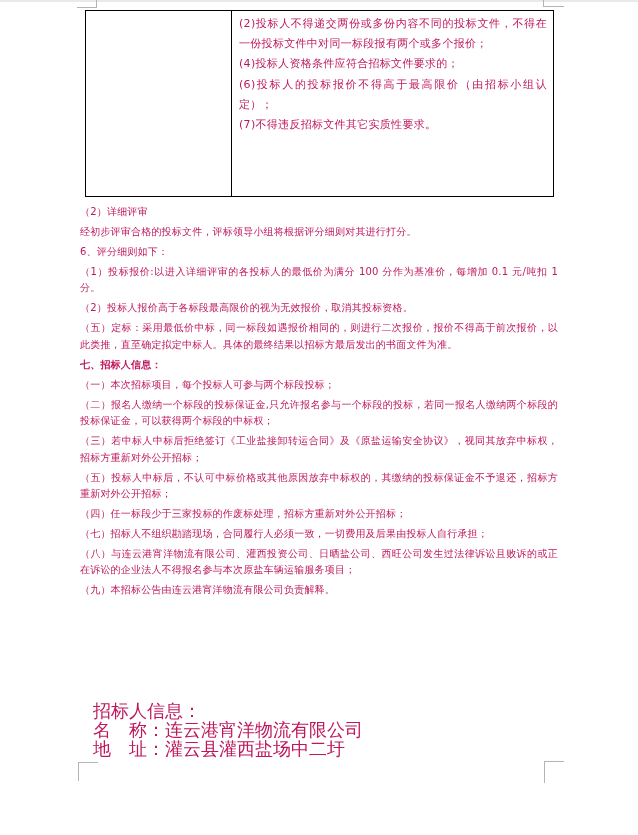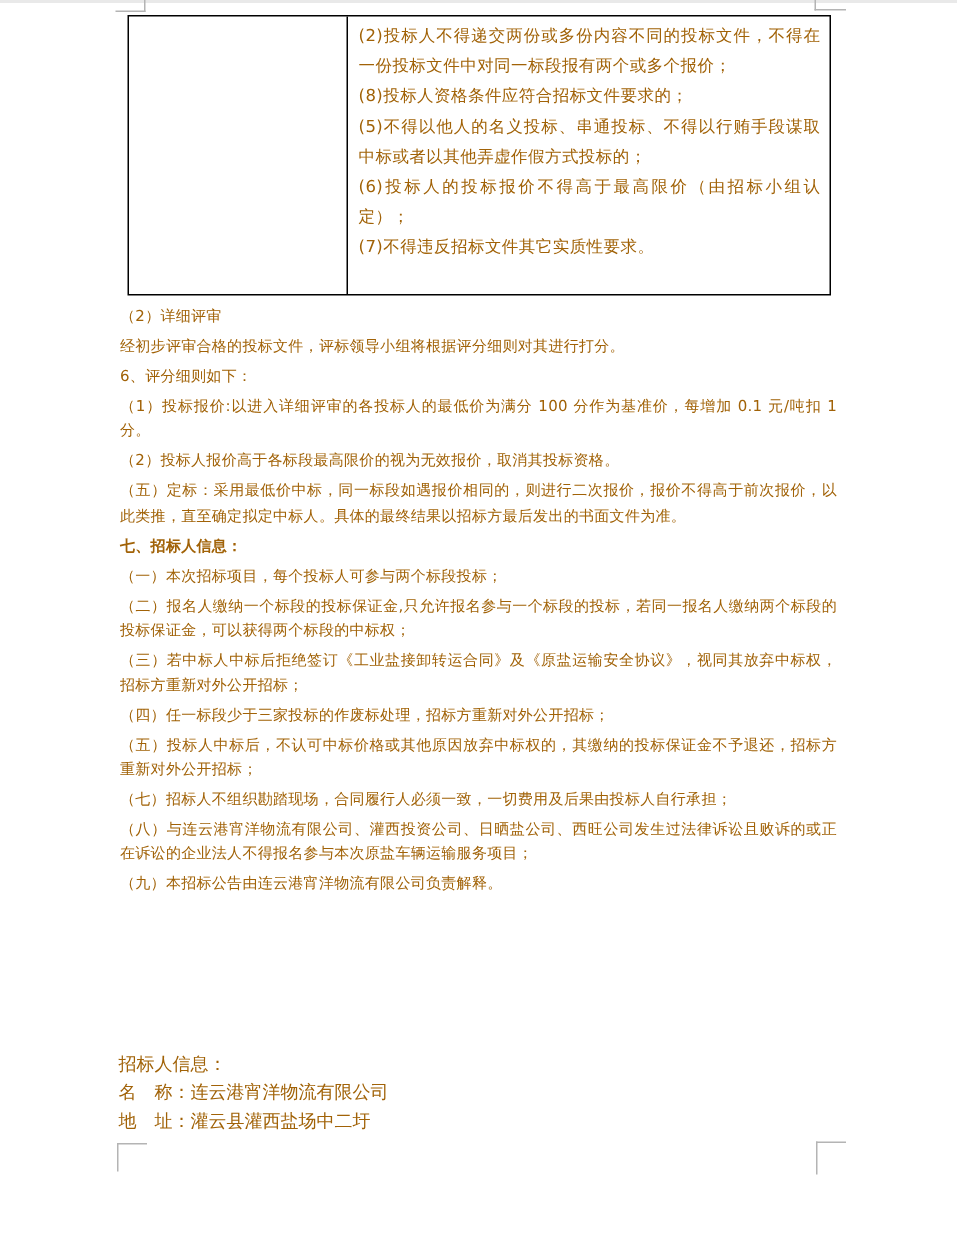--- a/index.html
+++ b/index.html
@@ -6,21 +6,21 @@
     margin: 0;
     padding: 0;
     background: #ffffff;
     overflow: hidden;
   }
   .page {
     position: relative;
     width: 638px;
     height: 835px;
     background: #ffffff;
-    color: #a16207;
+    color: #be185d;
     font-family: "DejaVu Sans", sans-serif;
     overflow: hidden;
   }
   .page-top-edge {
     position: absolute;
     left: 0; top: 0;
     width: 638px; height: 2px;
     background: #e9e9e9;
   }
   
@@ -77,66 +77,64 @@
     text-align: justify;
   }
   .doc-body p.head-bold {
     font-weight: bold;
     margin-top: 1px;
   }
 
   
   .bidder-info {
     position: absolute;
-    left: 79px; top: 701px;
+    left: 93px; top: 701px;
     width: 420px;
-    font-size: 12px;
+    font-size: 18px;
     line-height: 19px;
-    font-family: Liberation Mono, monospace;
   }
   .bidder-info p { margin: 0; }
 </style>
 </head>
 <body>
 
 <div class="page">
   <div class="page-top-edge"></div>
 
   <div class="crop crop-tl"></div>
   <div class="crop crop-tr"></div>
   <div class="crop crop-bl"></div>
   <div class="crop crop-br"></div>
 
   <div class="cond-table">
     <div class="cell-left"></div>
     <div class="cell-right">
         <p>(2)投标人不得递交两份或多份内容不同的投标文件，不得在一份投标文件中对同一标段报有两个或多个报价；</p>
-        <p>(8)投标人资格条件应符合招标文件要求的；</p>
-        <p>(5)不得以他人的名义投标、串通投标、不得以行贿手段谋取中标或者以其他弄虚作假方式投标的；</p>
+        <p>(4)投标人资格条件应符合招标文件要求的；</p>
         <p>(6)投标人的投标报价不得高于最高限价（由招标小组认定）；</p>
         <p>(7)不得违反招标文件其它实质性要求。</p>
       </div>
   </div>
 
   <div class="doc-body">
     <p>（2）详细评审</p>
     <p>经初步评审合格的投标文件，评标领导小组将根据评分细则对其进行打分。</p>
     <p>6、评分细则如下：</p>
     <div>
         <p>（1）投标报价:以进入详细评审的各投标人的最低价为满分 100 分作为基准价，每增加 0.1 元/吨扣 1 分。</p>
         <p>（2）投标人报价高于各标段最高限价的视为无效报价，取消其投标资格。</p>
         <p>（五）定标：采用最低价中标，同一标段如遇报价相同的，则进行二次报价，报价不得高于前次报价，以此类推，直至确定拟定中标人。具体的最终结果以招标方最后发出的书面文件为准。</p>
       </div>
     <p class="head-bold">七、招标人信息：</p>
     <div>
         <p>（一）本次招标项目，每个投标人可参与两个标段投标；</p>
         <p>（二）报名人缴纳一个标段的投标保证金,只允许报名参与一个标段的投标，若同一报名人缴纳两个标段的投标保证金，可以获得两个标段的中标权；</p>
         <p>（三）若中标人中标后拒绝签订《工业盐接卸转运合同》及《原盐运输安全协议》，视同其放弃中标权，招标方重新对外公开招标；</p>
+        <p>（五）投标人中标后，不认可中标价格或其他原因放弃中标权的，其缴纳的投标保证金不予退还，招标方重新对外公开招标；</p>
         <p>（四）任一标段少于三家投标的作废标处理，招标方重新对外公开招标；</p>
-        <p>（五）投标人中标后，不认可中标价格或其他原因放弃中标权的，其缴纳的投标保证金不予退还，招标方重新对外公开招标；</p>
         <p>（七）招标人不组织勘踏现场，合同履行人必须一致，一切费用及后果由投标人自行承担；</p>
         <p>（八）与连云港宵洋物流有限公司、灌西投资公司、日晒盐公司、西旺公司发生过法律诉讼且败诉的或正在诉讼的企业法人不得报名参与本次原盐车辆运输服务项目；</p>
         <p>（九）本招标公告由连云港宵洋物流有限公司负责解释。</p>
       </div>
   </div>
 
   <div class="bidder-info">
     <p>招标人信息：</p>
     <p>名　称：连云港宵洋物流有限公司</p>
     <p>地　址：灌云县灌西盐场中二圩</p>

